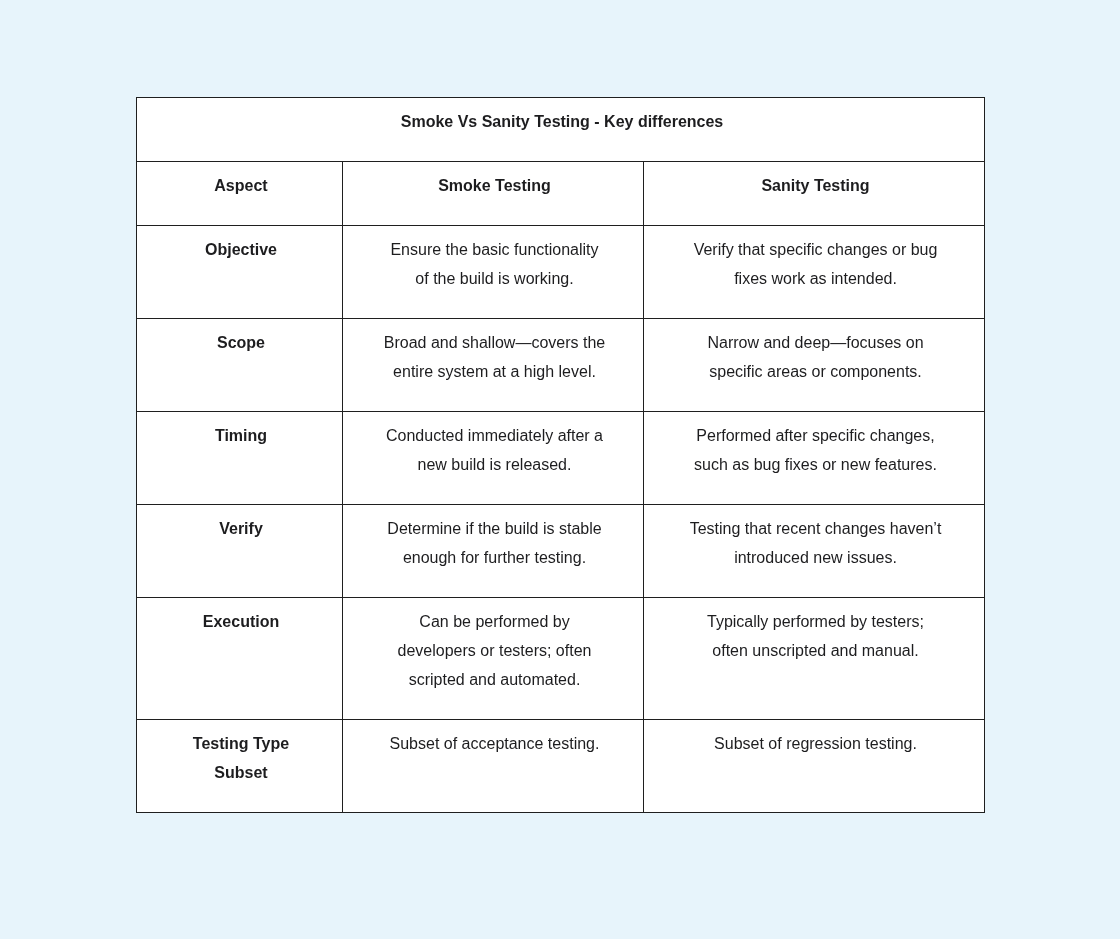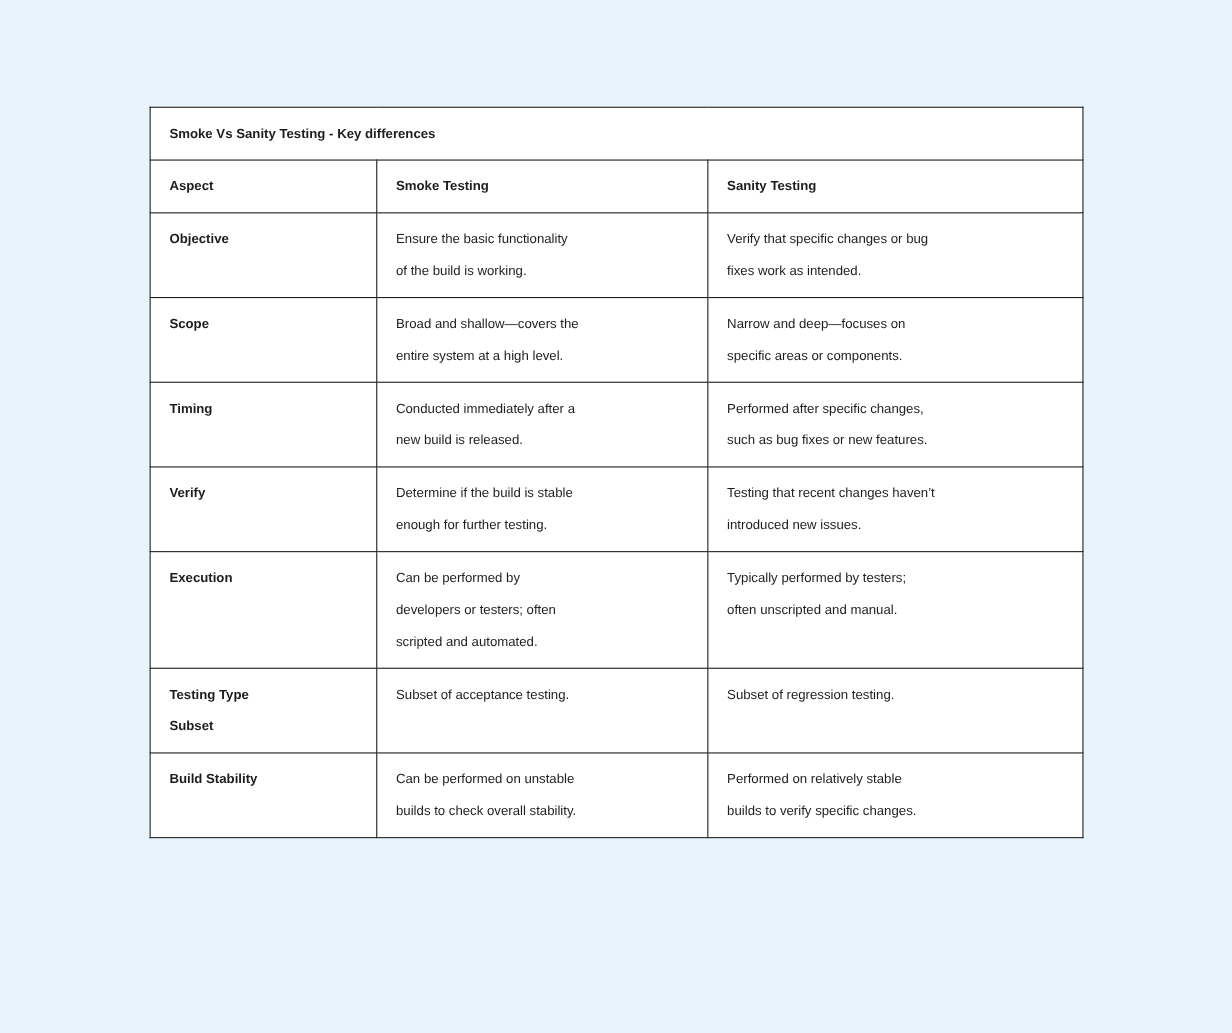--- a/index.html
+++ b/index.html
@@ -24,24 +24,24 @@
     border-collapse: collapse;
     table-layout: fixed;
     width: 848px;
     background: #ffffff;
     color: #1d1d1f;
   }
   table.comparison th,
   table.comparison td {
     border: 1px solid #1f1f1f;
     vertical-align: top;
-    text-align: left;
-    font-size: 12px;
+    text-align: center;
+    font-size: 16px;
     line-height: 29px;
-    padding: 9px 14px 9px 17px;
+    padding: 9px 14px 25px 17px;
   }
   .title-cell {
     font-weight: 700;
     padding-top: 9px;
     padding-bottom: 9px;
   }
   th.col-header {
     font-weight: 700;
   }
   td.cell-aspect {
@@ -109,22 +109,15 @@
 scripted and automated.</td>
         <td class="cell-text">Typically performed by testers;
 often unscripted and manual.</td>
       </tr>
       <tr>
         <td class="cell-aspect">Testing Type
 Subset</td>
         <td class="cell-text">Subset of acceptance testing.</td>
         <td class="cell-text">Subset of regression testing.</td>
       </tr>
-      <tr>
-        <td class="cell-aspect">Build Stability</td>
-        <td class="cell-text">Can be performed on unstable
-builds to check overall stability.</td>
-        <td class="cell-text">Performed on relatively stable
-builds to verify specific changes.</td>
-      </tr>
     </tbody>
   </table>
 </div>
 
 </body></html>

